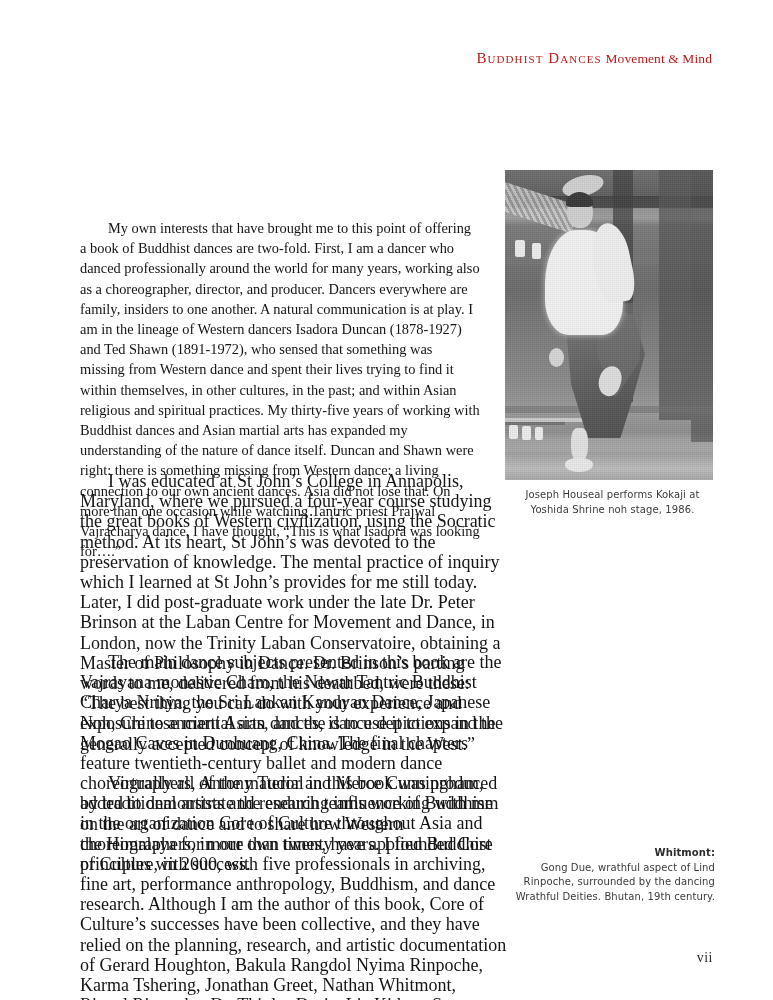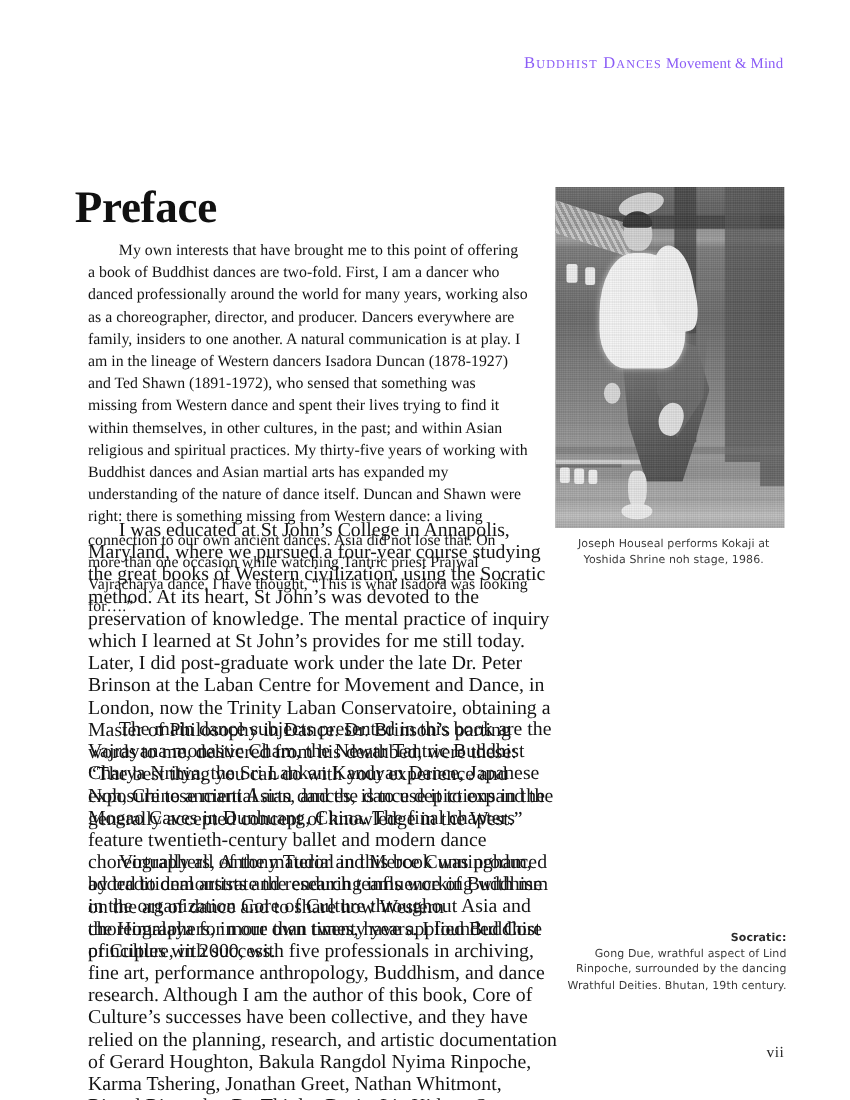--- a/index.html
+++ b/index.html
@@ -26,21 +26,21 @@
   }
 
   
   .running-head {
     position: absolute;
     top: 50px;
     right: 61px;
     width: 420px;
     text-align: right;
     white-space: nowrap;
-    color: #8b5cf6;
+    color: #b91c1c;
     font-family: "Liberation Serif", serif;
     font-size: 13.5px;
     letter-spacing: 0.3px;
   }
   .running-head .rh-smallcaps {
     font-variant: small-caps;
     font-size: 15px;
     letter-spacing: 1.1px;
   }
   .running-head .rh-sub {
@@ -268,21 +268,20 @@
 </head>
 <body>
 
 <div class="page">
 
   <div class="running-head">
     <span class="rh-smallcaps">Buddhist Dances</span>
     <span class="rh-sub">Movement &amp; Mind</span>
   </div>
 
-  <h1 class="page-title">Preface</h1>
 
   <figure class="photo-figure" style="margin:0;">
     <div class="photo">
       <div class="photo-bg"></div>
       <div class="beam b4"></div>
       <div class="roof"></div>
       <div class="beam b3"></div>
       <div class="beam b1"></div>
       <div class="beam b2"></div>
       <div class="beam b7"></div>
@@ -322,19 +321,19 @@
 
   <div class="body-col-wide" style="top: 640px;">
     <p>The main dance subjects presented in this book are the Vajrayana monastic Cham, the Newar Tantric Buddhist Charya Nritya, the Sri Lankan Kandyan Dance, Japanese Noh, Chinese martial arts, and the dance depictions in the Mogao Caves in Dunhuang, China. The final chapters feature twentieth-century ballet and modern dance choreographers, Antony Tudor and Merce Cunningham, added to demonstrate the enduring influence of Buddhism on the art of dance and to share how Western choreographers, in our own times, have applied Buddhist principles with success.</p>
   </div>
 
   <div class="body-col-wide" style="top: 761px;">
     <p>Virtually all of the material in this book was produced by traditional artists and research teams working with me in the organization Core of Culture throughout Asia and the Himalaya for more than twenty years. I founded Core of Culture, in 2000, with five professionals in archiving, fine art, performance anthropology, Buddhism, and dance research.  Although I am the author of this book, Core of Culture’s successes have been collective, and they have relied on the planning, research, and artistic documentation of Gerard Houghton, Bakula Rangdol Nyima Rinpoche, Karma Tshering, Jonathan Greet, Nathan Whitmont, Rigyal Rinpoche, Dr. Thinles Dorje, Liz Kidera, Sonam Angmo, Longchula Dorje, Jonathon Kendrew, Joe Tymczyszyn, Alex Siedlecki, Hakan Wahlquist, Elisabet Lind, and Konchok Rinchen.</p>
   </div>
 
   <div class="caption opposite-caption">
-    <span class="opp-label">Socratic:</span>
+    <span class="opp-label">Whitmont:</span>
     <span>Gong Due, wrathful aspect of Lind Rinpoche, surrounded by the dancing Wrathful Deities. Bhutan, 19th century.</span>
   </div>
 
   <div class="folio">vii</div>
 
 </div>
 
 </body></html>

